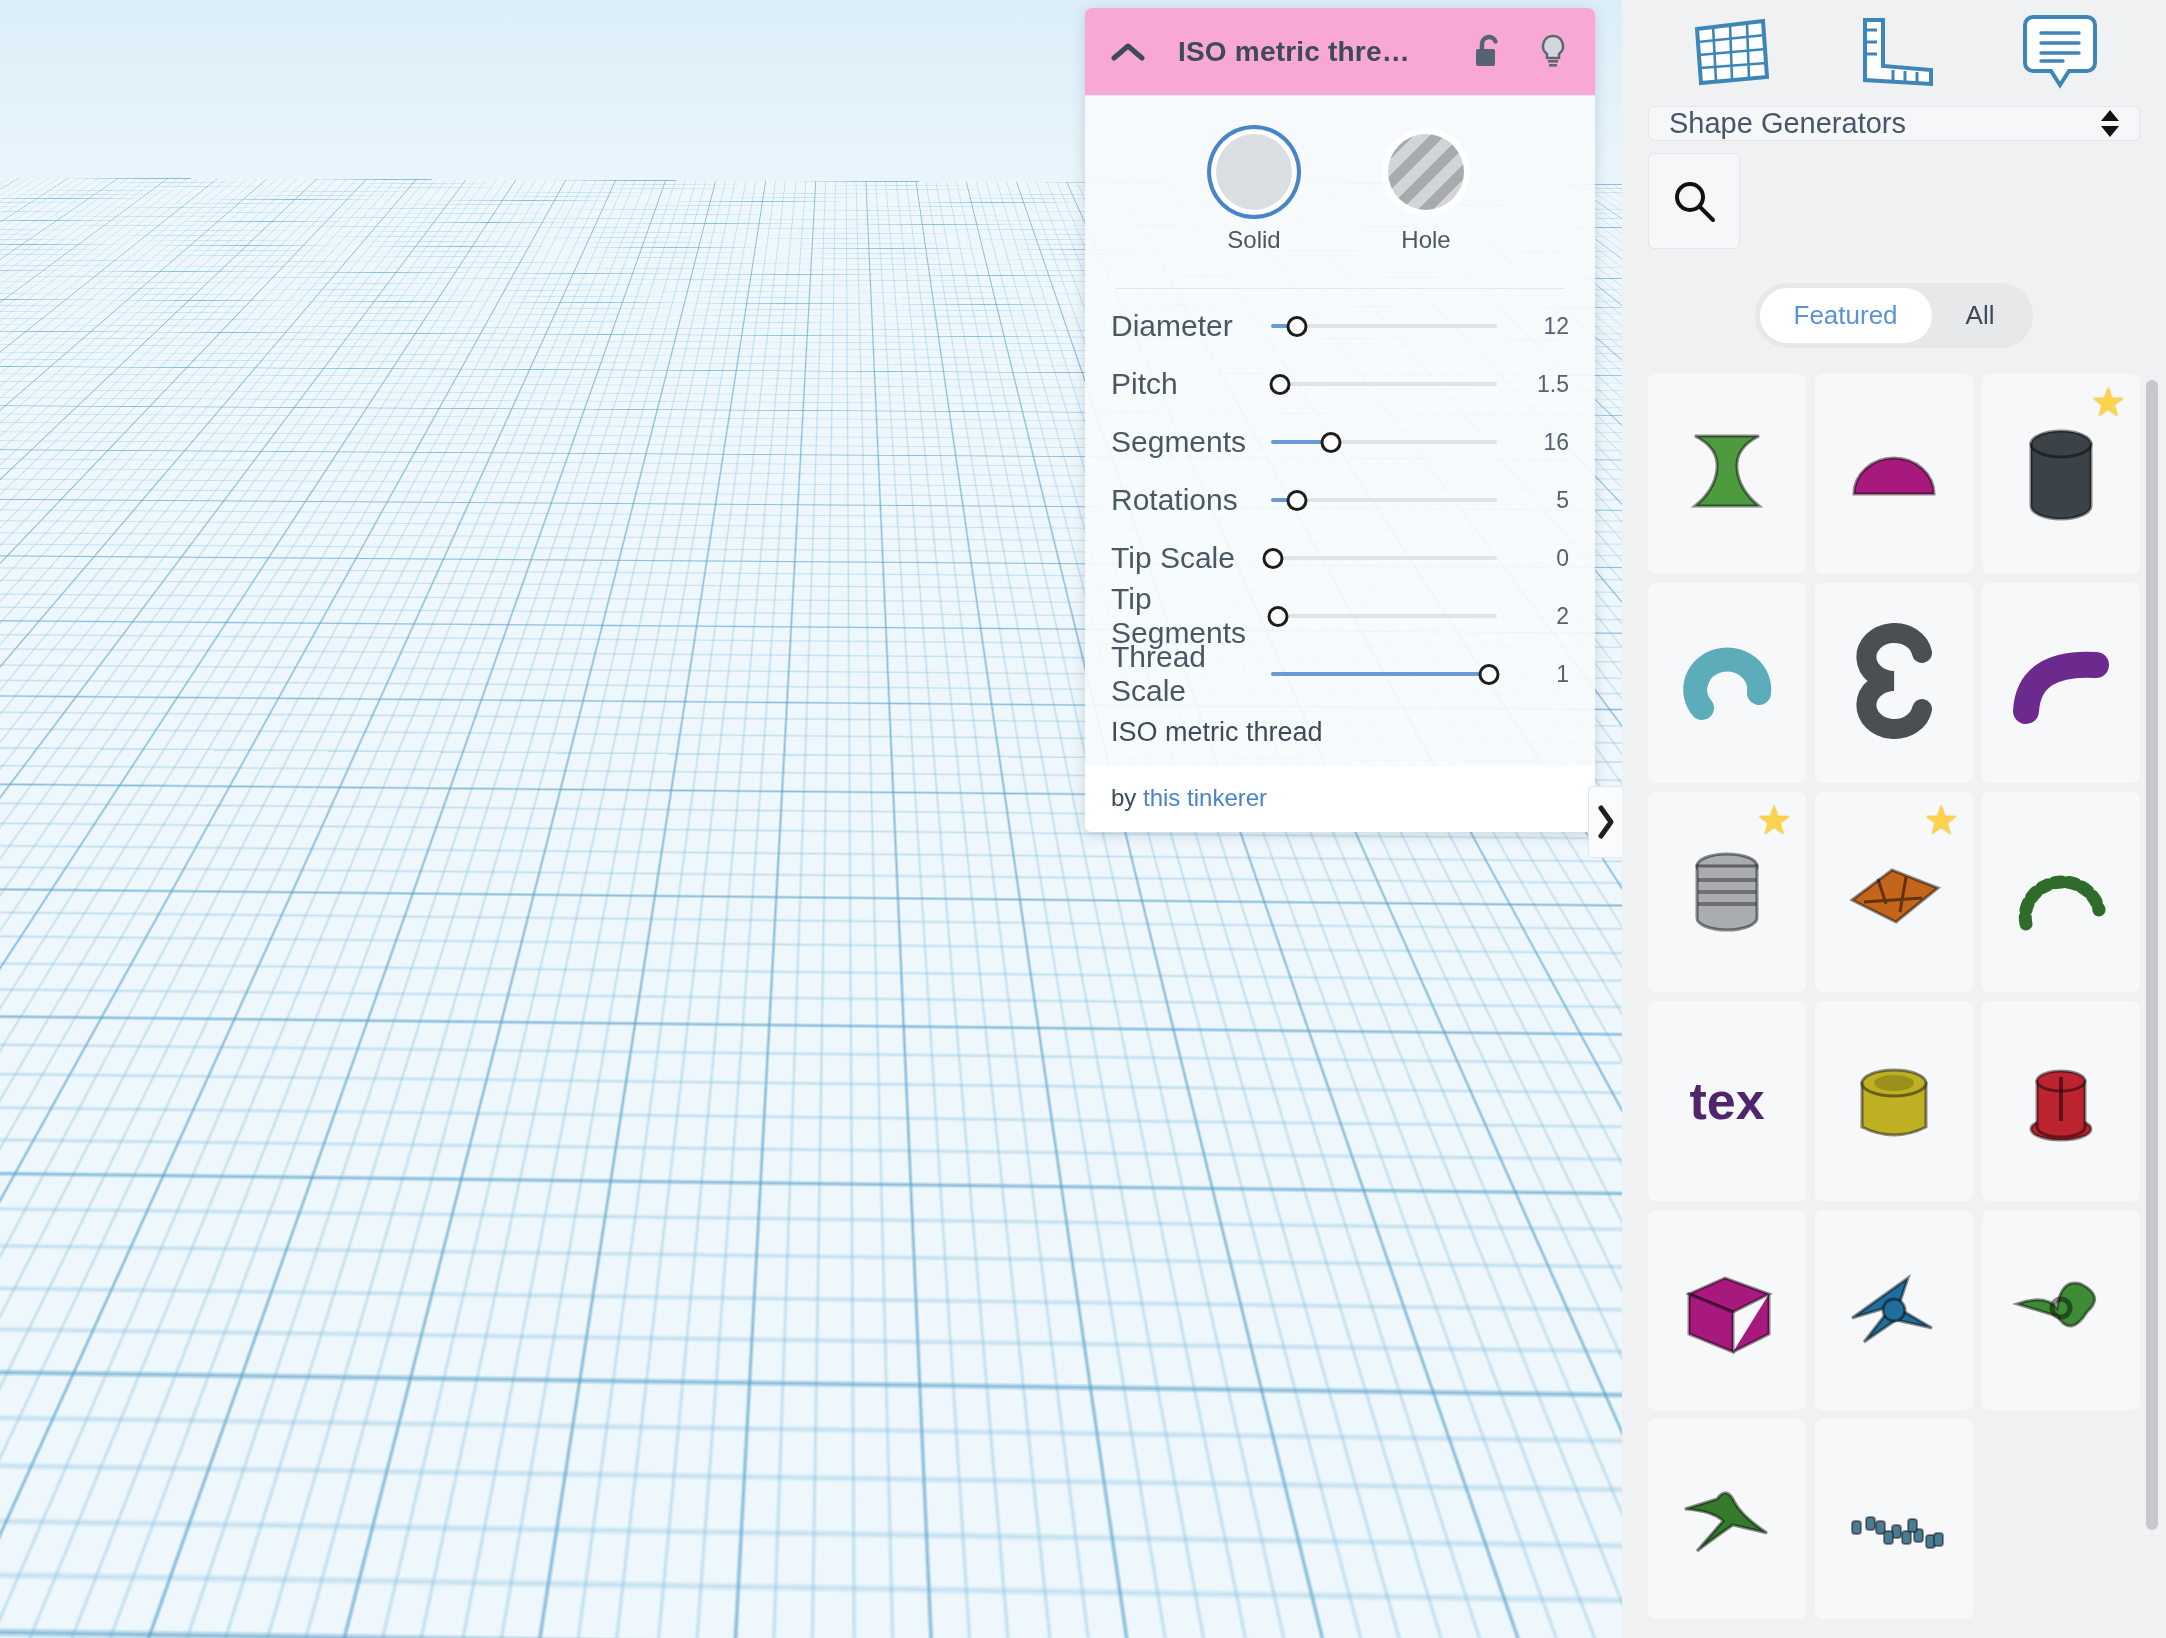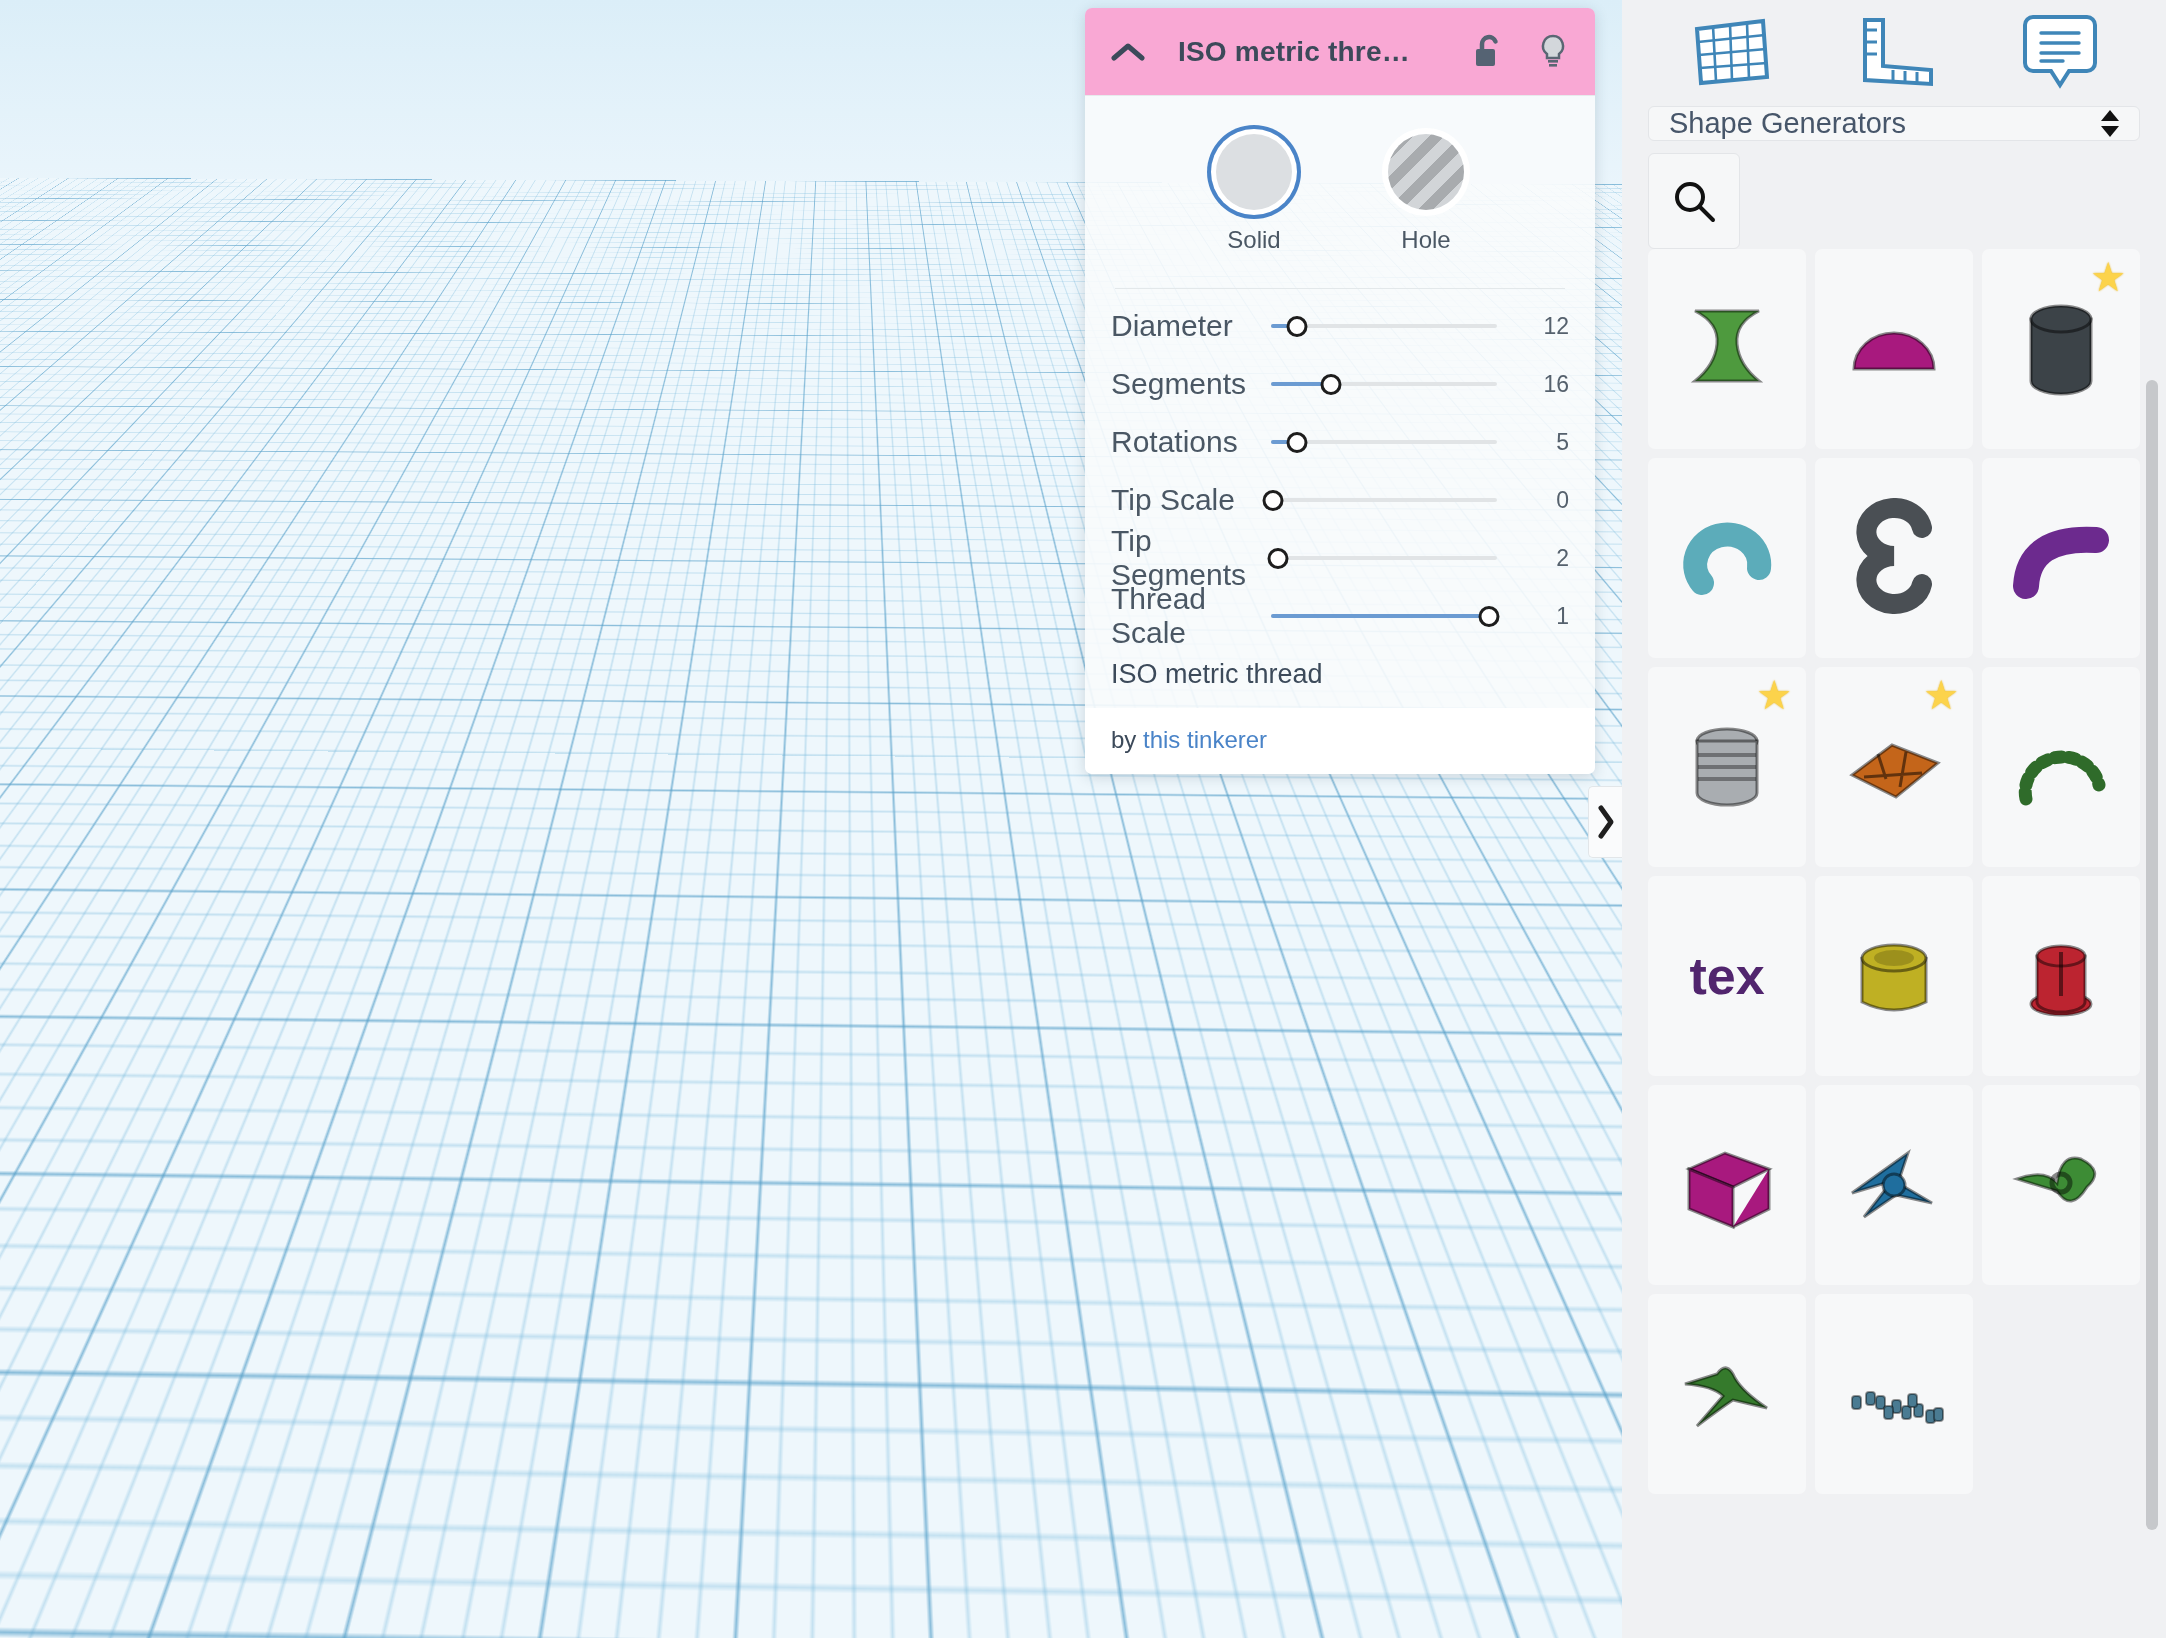--- a/index.html
+++ b/index.html
@@ -322,20 +322,29 @@
 
       <div id="sliders">
           <div class="slider-row">
             <div class="sl-label">Diameter</div>
             <div class="sl-track-wrap">
               <div class="sl-track"></div>
               <div class="sl-fill" style="width:11%"></div>
               <div class="sl-knob" style="left:11%"></div>
             </div>
             <div class="sl-value">12</div>
+          </div>
+          <div class="slider-row">
+            <div class="sl-label">Pitch</div>
+            <div class="sl-track-wrap">
+              <div class="sl-track"></div>
+              <div class="sl-fill" style="width:3%"></div>
+              <div class="sl-knob" style="left:4%"></div>
+            </div>
+            <div class="sl-value">1.5</div>
           </div>
           <div class="slider-row">
             <div class="sl-label">Segments</div>
             <div class="sl-track-wrap">
               <div class="sl-track"></div>
               <div class="sl-fill" style="width:26%"></div>
               <div class="sl-knob" style="left:26%"></div>
             </div>
             <div class="sl-value">16</div>
           </div>
@@ -425,20 +434,26 @@
         </span>
       </div>
       <div id="search-btn">
         <svg width="48" height="48" viewBox="0 0 48 48">
           <circle cx="20" cy="20" r="13" stroke="#111" stroke-width="4" fill="none"></circle>
           <line x1="30" y1="30" x2="43" y2="43" stroke="#111" stroke-width="4" stroke-linecap="round"></line>
         </svg>
       </div>
     </div>
 
+    <div id="tabs-row">
+      <div id="tabs">
+        <div class="tab active">Featured</div>
+        <div class="tab">All</div>
+      </div>
+    </div>
 
     <div id="shape-grid">
         <div class="shape-cell">
           <svg width="120" height="120" viewBox="0 0 120 120">
             <path d="M28 22 Q52 34 50 55 Q48 76 28 92 L92 92 Q72 76 70 55 Q68 34 92 22 Z" fill="#4e9a3e" stroke="rgba(0,0,0,.45)" stroke-width="3"></path>
           </svg>
         </div>
         <div class="shape-cell">
           <svg width="120" height="120" viewBox="0 0 120 120">
             <path d="M20 80 A40 36 0 0 1 100 80 Z" fill="#a8197e" stroke="rgba(0,0,0,.45)" stroke-width="3"></path>

